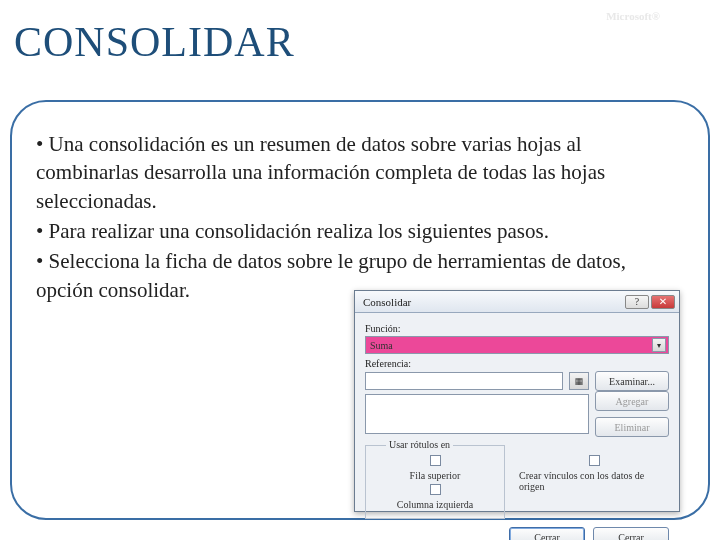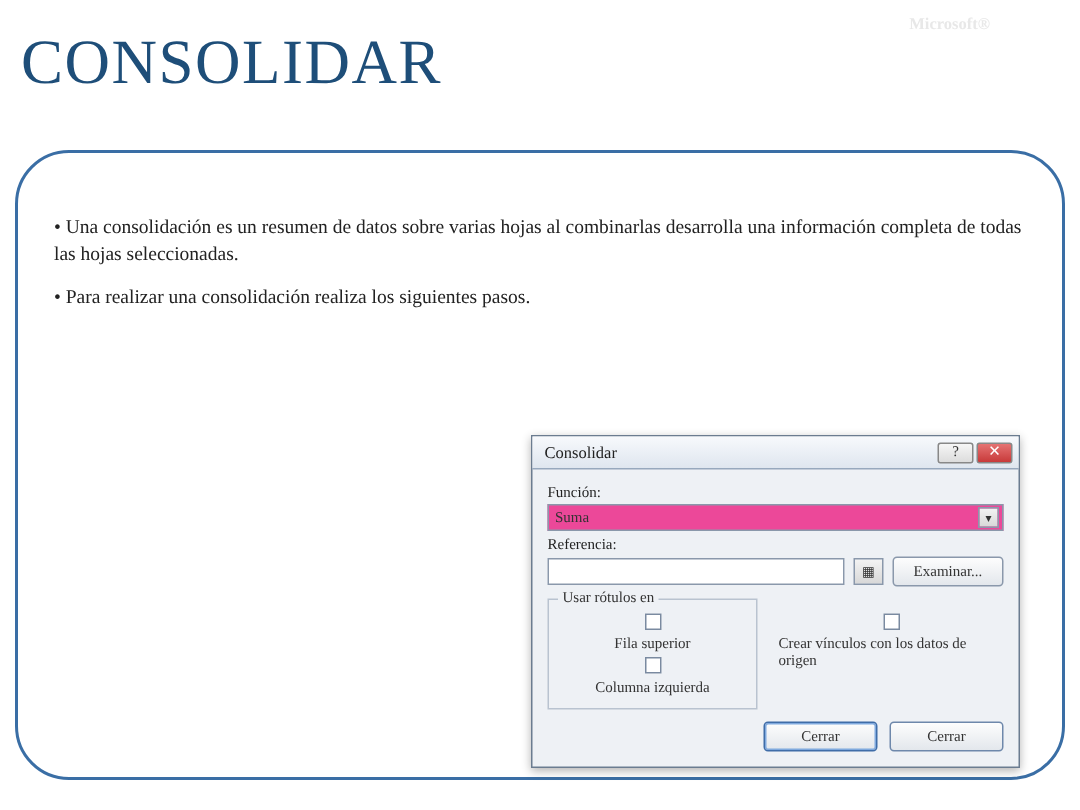--- a/index.html
+++ b/index.html
@@ -32,25 +32,24 @@
     position: absolute;
     top: 100px;
     left: 10px;
     right: 10px;
     bottom: 20px;
     border: 2px solid #3a6ea5;
     border-radius: 36px;
     padding: 28px 24px 12px 24px;
   }
   .bullet-text {
-    font-size: 13px;
+    font-size: 21px;
     line-height: 1.35;
     color: #222;
     margin-bottom: 2px;
-    margin-top: 12px;
   }
   .dialog-shot {
     position: absolute;
     right: 28px;
     bottom: 6px;
     width: 326px;
     height: 222px;
     background: #eef1f5;
     border: 1px solid #6b7c90;
     box-shadow: 0 2px 6px rgba(0,0,0,.3);
@@ -127,21 +126,21 @@
   }
   .side-col { display:flex; flex-direction:column; gap:6px; }
   .group {
     margin-top: 8px;
     border: 1px solid #b9c3d0;
     padding: 6px 8px 8px 8px;
     position: relative;
   }
   .group-title {
     position: absolute;
-    top: -7px; left: 6px;
+    top: -7px; left: 20px;
     background: #eef1f5;
     padding: 0 3px;
     font-size: 10px;
   }
   .chk-row { display:flex; align-items:center; gap:4px; font-size:10px; margin-top:3px;flex-direction:column;}
   .chk {
     width: 11px; height: 11px;
     background:#fff; border:1px solid #7a8aa0;
   }
   .footer-btns {
@@ -162,20 +161,21 @@
 </head>
 <body>
 
 <div class="watermark">Microsoft®</div>
 
 <h1 class="slide-title">CONSOLIDAR</h1>
 
 <div class="content-frame">
   <p class="bullet-text">• Una  consolidación es un resumen de datos sobre varias hojas  al combinarlas  desarrolla una información completa de todas las hojas seleccionadas.</p>
   <p class="bullet-text">• Para realizar una  consolidación realiza los siguientes pasos.</p>
+  <p class="bullet-text">• Selecciona la ficha de datos  sobre le grupo de herramientas de datos, opción consolidar.</p>
 
   <div class="dialog-shot">
     <div class="titlebar">
       <span class="titlebar-title">Consolidar</span>
       <div class="winbtns">
         <div class="winbtn">?</div>
         <div class="winbtn close">✕</div>
       </div>
     </div>
     <div class="dlg-body">
@@ -186,20 +186,27 @@
         <span class="arrow">▾</span>
       </div>
 
       <span class="lbl">Referencia:</span>
       <div class="row">
         <div class="refbox"></div>
         <div class="picker">▦</div>
         <div class="side-btn">Examinar...</div>
       </div>
 
+      <div class="row">
+        <div class="listbox"></div>
+        <div class="side-col">
+          <div class="side-btn disabled">Agregar</div>
+          <div class="side-btn disabled">Eliminar</div>
+        </div>
+      </div>
 
       <div class="two-col-bottom">
         <div class="group" style="flex:0 0 140px;">
           <span class="group-title">Usar rótulos en</span>
           <div class="chk-row">
             <span class="chk"></span>
             <span>Fila superior</span>
           </div>
           <div class="chk-row">
             <span class="chk"></span>

